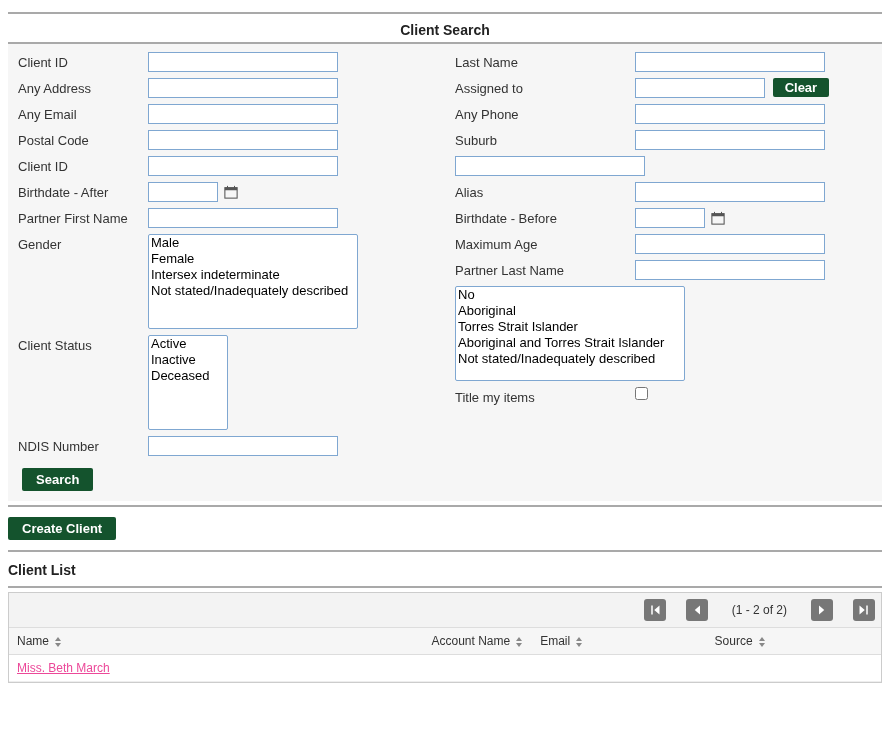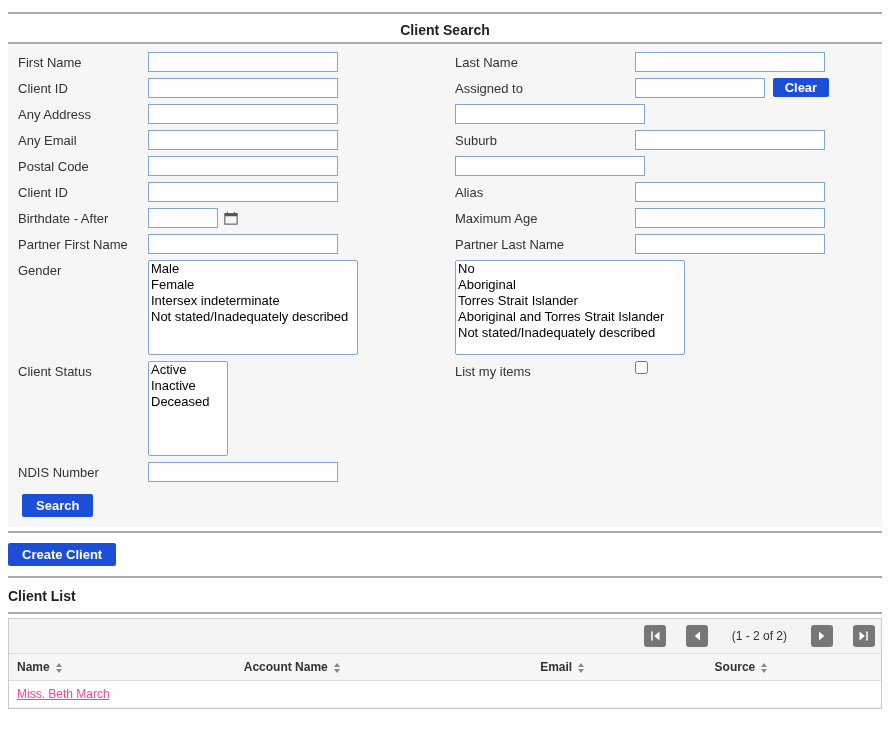--- a/index.html
+++ b/index.html
@@ -52,21 +52,21 @@
   select.multi {
     border: 1px solid #7fa7d1;
     font-size: 13px;
     background: #fff;
   }
   select.multi.gender { width: 210px; height: 95px; }
   select.multi.atsi   { width: 230px; height: 95px; }
   select.multi.status { width: 80px; height: 95px; }
   .btn {
     display: inline-block;
-    background: #1d4ed8;
+    background: #14532d;
     color: #fff;
     border: none;
     padding: 4px 14px;
     font-size: 13px;
     font-weight: bold;
     border-radius: 2px;
     cursor: pointer;
   }
   .search-actions { padding: 6px 0 10px 4px; }
   .create-bar { padding: 6px 0; }
@@ -88,21 +88,21 @@
     border-radius: 3px;
     display: inline-flex; align-items: center; justify-content: center;
     cursor: pointer;
   }
   .pager .pg-btn svg { width: 12px; height: 12px; fill: #fff; }
   .pager .pg-range { font-size: 12px; color: #333; padding: 0 4px; }
 
   table.grid { width: 100%; border-collapse: collapse; }
   table.grid th {
     text-align: left;
-    font-weight: bold;
+    font-weight: normal;
     font-size: 12px;
     color: #333;
     background: #f6f6f6;
     border-bottom: 1px solid #ddd;
     padding: 6px 8px;
   }
   .sort-icon { display: inline-block; vertical-align: middle; margin-left: 4px; }
   .sort-icon svg { width: 10px; height: 10px; display: block; }
   table.grid td {
     border-bottom: 1px solid #eee;
@@ -115,24 +115,20 @@
 </head>
 <body>
 
 <div class="hr-thick"></div>
 <div class="section-title">Client Search</div>
 
 <div class="search-shell">
   <div class="search-cols">
 
     <div class="col col1">
-      <div class="row">
-        <div class="lbl">First Name</div>
-        <div class="ctl"><input class="txt" type="text" value="" style=""></div>
-      </div>
       <div class="row">
         <div class="lbl">Client ID</div>
         <div class="ctl"><input class="txt" type="text" value="" style=""></div>
       </div>
       <div class="row">
         <div class="lbl">Any Address</div>
         <div class="ctl"><input class="txt" type="text" value="" style=""></div>
       </div>
       <div class="row">
         <div class="lbl">Any Email</div>
@@ -199,32 +195,49 @@
         <div class="ctl"><input class="txt" type="text" value="" style=""></div>
       </div>
       <div class="row">
         <div class="lbl">Assigned to</div>
         <div class="ctl">
           <input class="txt" style="width: 130px;" type="text" value="">
           <button class="btn" style="padding:2px 12px;margin-left:4px;">Clear</button>
         </div>
       </div>
       <div class="row">
+        <div class="lbl">Any Phone</div>
         <div class="ctl"><input class="txt" type="text" value="" style=""></div>
       </div>
       <div class="row">
         <div class="lbl">Suburb</div>
         <div class="ctl"><input class="txt" type="text" value="" style=""></div>
       </div>
       <div class="row">
         <div class="ctl"><input class="txt" type="text" value="" style=""></div>
       </div>
       <div class="row">
         <div class="lbl">Alias</div>
         <div class="ctl"><input class="txt" type="text" value="" style=""></div>
+      </div>
+      <div class="row">
+        <div class="lbl">Birthdate - Before</div>
+        <div class="ctl">
+          <span class="date-wrap">
+            <input class="txt-short" type="text" value="" style="">
+            <span class="cal-icon">
+              <svg viewBox="0 0 16 16">
+                  <rect x="1" y="3" width="14" height="12" fill="none" stroke="#555" stroke-width="1.2"></rect>
+                  <rect x="1" y="3" width="14" height="3" fill="#555"></rect>
+                  <line x1="4" y1="1" x2="4" y2="4" stroke="#555" stroke-width="1.2"></line>
+                  <line x1="12" y1="1" x2="12" y2="4" stroke="#555" stroke-width="1.2"></line>
+                </svg>
+            </span>
+          </span>
+        </div>
       </div>
       <div class="row">
         <div class="lbl">Maximum Age</div>
         <div class="ctl"><input class="txt" type="text" value="" style=""></div>
       </div>
       <div class="row">
         <div class="lbl">Partner Last Name</div>
         <div class="ctl"><input class="txt" type="text" value="" style=""></div>
       </div>
       <div class="row">
@@ -232,21 +245,21 @@
           <select multiple="" class="multi atsi" id="sel-atsi">
               <option>No</option>
               <option>Aboriginal</option>
               <option>Torres Strait Islander</option>
               <option>Aboriginal and Torres Strait Islander</option>
               <option>Not stated/Inadequately described</option>
             </select>
         </div>
       </div>
       <div class="row">
-        <div class="lbl">List my items</div>
+        <div class="lbl">Title my items</div>
         <div class="ctl"><input type="checkbox" style=""></div>
       </div>
     </div>
 
   </div>
   <div class="search-actions">
     <button class="btn">Search</button>
   </div>
 </div>
 
@@ -283,21 +296,21 @@
         </svg>
       </span>
   </div>
 
   <table class="grid">
     <thead>
       <tr id="grid-head">
           <th style="width: 26%;"><span>Name</span><span class="sort-icon"><svg viewBox="0 0 10 10">
                 <path d="M5 0L8 4H2zM5 10L2 6h6z" fill="#888"></path>
               </svg></span></th>
-          <th style="width: 34%;"><span>Account Name</span><span class="sort-icon"><svg viewBox="0 0 10 10">
+          <th style="width: 34%; text-align: right;"><span>Account Name</span><span class="sort-icon"><svg viewBox="0 0 10 10">
                 <path d="M5 0L8 4H2zM5 10L2 6h6z" fill="#888"></path>
               </svg></span></th>
           <th style="width: 20%;"><span>Email</span><span class="sort-icon"><svg viewBox="0 0 10 10">
                 <path d="M5 0L8 4H2zM5 10L2 6h6z" fill="#888"></path>
               </svg></span></th>
           <th style="width: 20%;"><span>Source</span><span class="sort-icon"><svg viewBox="0 0 10 10">
                 <path d="M5 0L8 4H2zM5 10L2 6h6z" fill="#888"></path>
               </svg></span></th>
         </tr>
     </thead>

